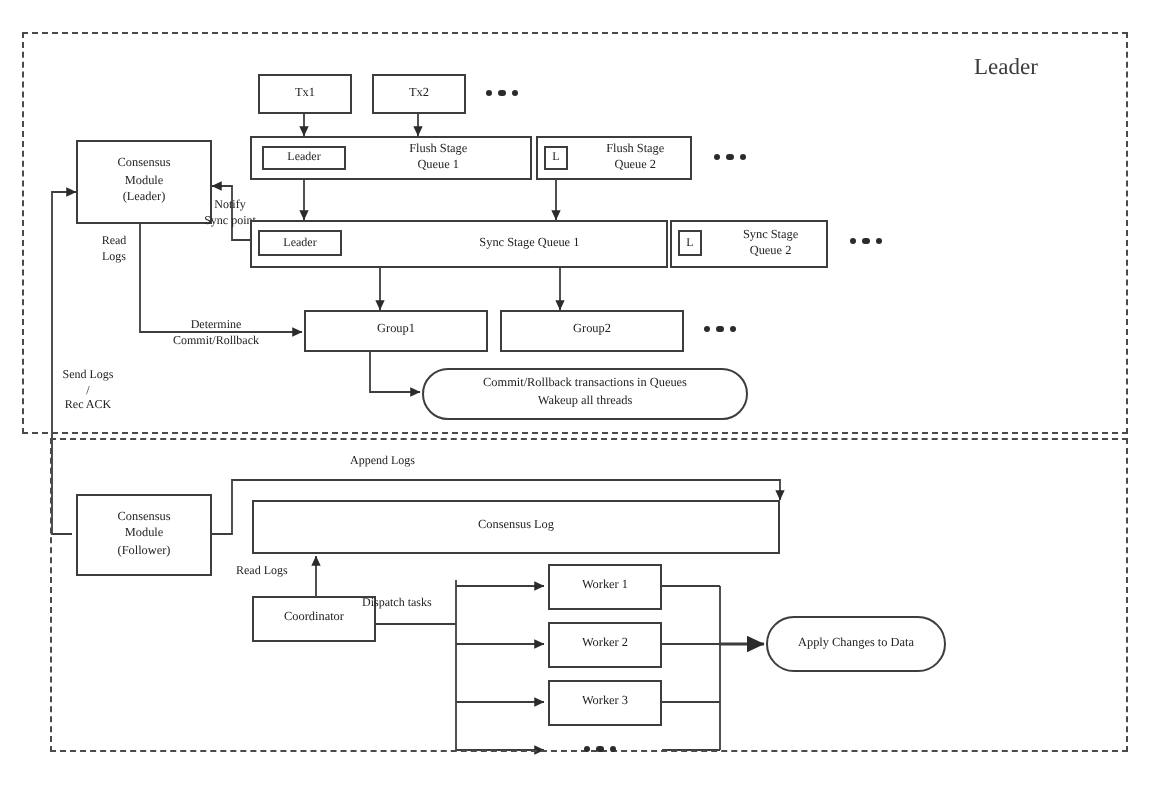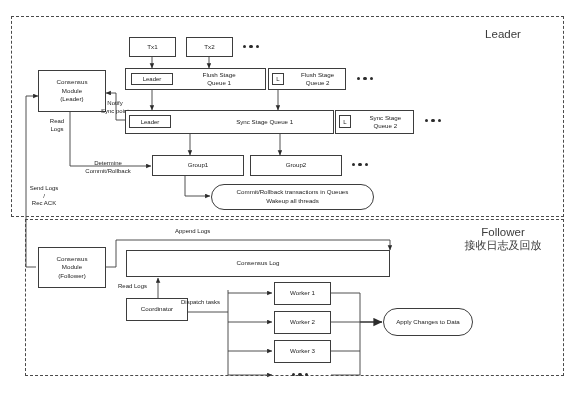--- a/index.html
+++ b/index.html
@@ -7,20 +7,21 @@
     font-family:"Liberation Sans","DejaVu Sans",sans-serif;
     color:#1a1a1a;
     -webkit-font-smoothing:antialiased;
   }
   #canvas{
     position:relative;
     width:579px;
     height:394px;
     overflow:hidden;
     background:#fff;
+    font-family:Liberation Serif, serif;
   }
   svg#wires{
     position:absolute;
     left:0;top:0;
     width:579px;height:394px;
     pointer-events:none;
   }
   .region{
     position:absolute;
     border:1px dashed #4a4a4a;
@@ -275,24 +276,20 @@
   </div>
 
   <div class="lbl center" style="left:19px;top:185px;width:50px;">
     <span>Send Logs</span><br>
     <span>/</span><br>
     <span>Rec ACK</span>
   </div>
 
   <div class="region" style="left:25px;top:219px;width:539px;height:157px;"></div>
 
-  <div class="region-title" style="left:443px;top:225px;width:120px;">
-    <span>Follower</span>
-    <span class="cn">接收日志及回放</span>
-  </div>
 
   <div class="lbl" style="left:175px;top:228px;">
     <span>Append Logs</span>
   </div>
 
   <div class="box" style="left:38px;top:247px;width:68px;height:41px;flex-direction:column;">
     <span>Consensus</span>
     <span>Module</span>
     <span>(Follower)</span>
   </div>

